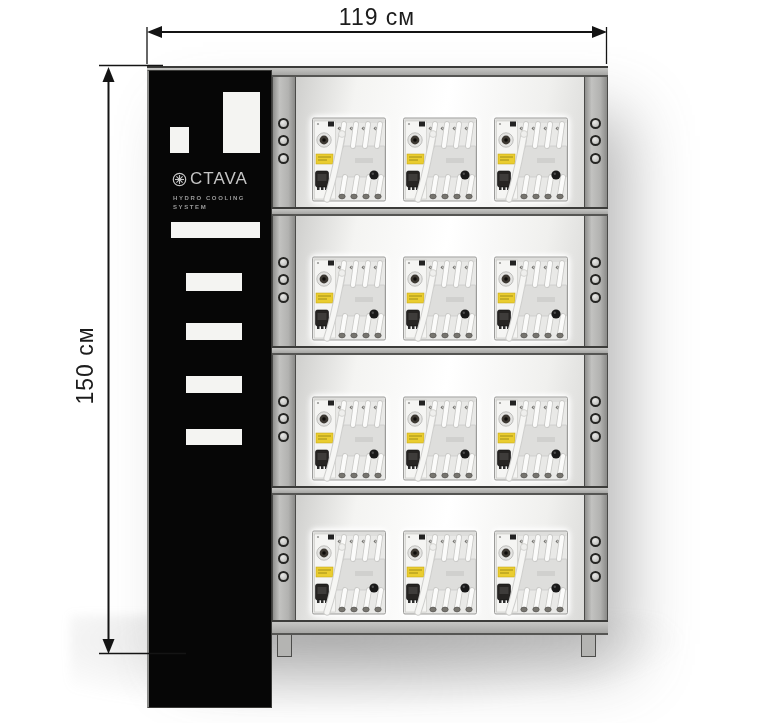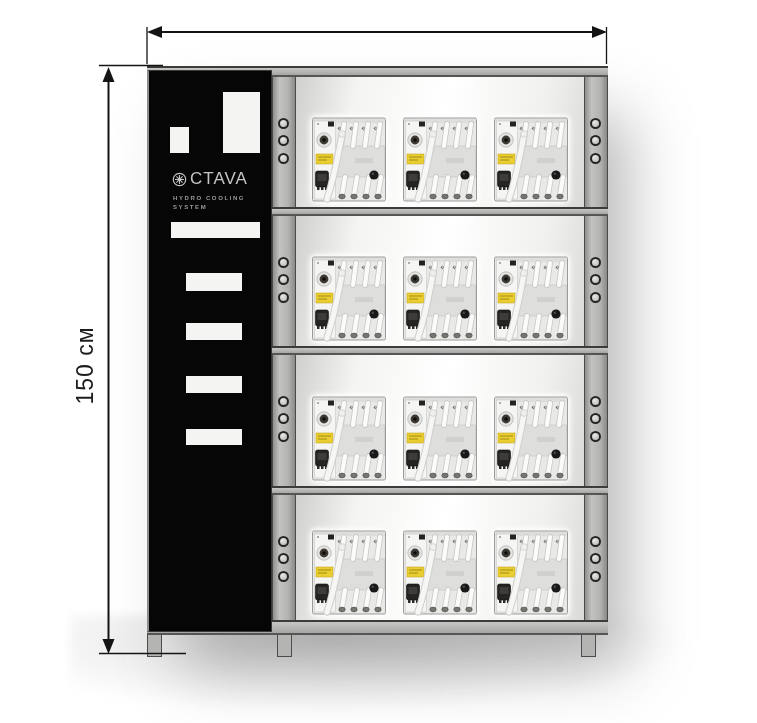--- a/index.html
+++ b/index.html
@@ -32,21 +32,21 @@
   .leg{position:absolute;top:635px;height:22px;width:15px;background:#b4b4b2;
     border:1.5px solid #4c4c4a;border-top:none;box-sizing:border-box;}
 
   .shelf-section{position:absolute;left:296px;width:288px;
     background:linear-gradient(100deg,#cfcfcd 0%,#f4f4f2 20%,#ffffff 50%,#f0f0ee 82%,#dadad8 100%);}
   .unit-slot{position:absolute;bottom:4px;width:76px;height:88px;}
   .unit-slot svg{width:76px;height:88px;display:block;
     filter:drop-shadow(0 0 3px #ffffff) drop-shadow(0 0 2px #ffffff);}
 
   
-  .brand-panel{position:absolute;left:147px;top:70px;width:125px;height:562px;
+  .brand-panel{position:absolute;left:147px;top:70px;width:125px;height:638px;
     background:#060606;border:1px solid #3a3a38;border-left:2px solid #8d8d8b;box-sizing:border-box;}
   .vent{position:absolute;background:#f4f4f2;}
   .logo-row{position:absolute;left:0;top:98px;width:100%;display:flex;
     align-items:center;justify-content:center;gap:3px;}
   .logo-text{color:#c4c4c4;font-size:17px;letter-spacing:1px;font-weight:400;}
   .brand-sub{position:absolute;left:24px;color:#9a9a9a;font-size:6px;font-weight:bold;
     letter-spacing:1.6px;}
   .sub1{top:124px;} .sub2{top:133px;}
 
   .overlay-svg{position:absolute;left:0;top:0;pointer-events:none;}
@@ -768,15 +768,16 @@
 
     <g stroke="#141414">
       <line x1="108.5" y1="74" x2="108.5" y2="648" stroke-width="2"></line>
       <line x1="99" y1="65.5" x2="163" y2="65.5" stroke-width="1.3"></line>
       <line x1="99" y1="653.5" x2="186" y2="653.5" stroke-width="1.3"></line>
     </g>
     <polygon points="108.5,67 102.5,82 114.5,82" fill="#141414"></polygon>
     <polygon points="108.5,654 102.5,639 114.5,639" fill="#141414"></polygon>
   </svg>
 
+  <div class="dim-label top">119 см</div>
   <div class="dim-label left">150 см</div>
 
 </div>
 
 </body></html>

